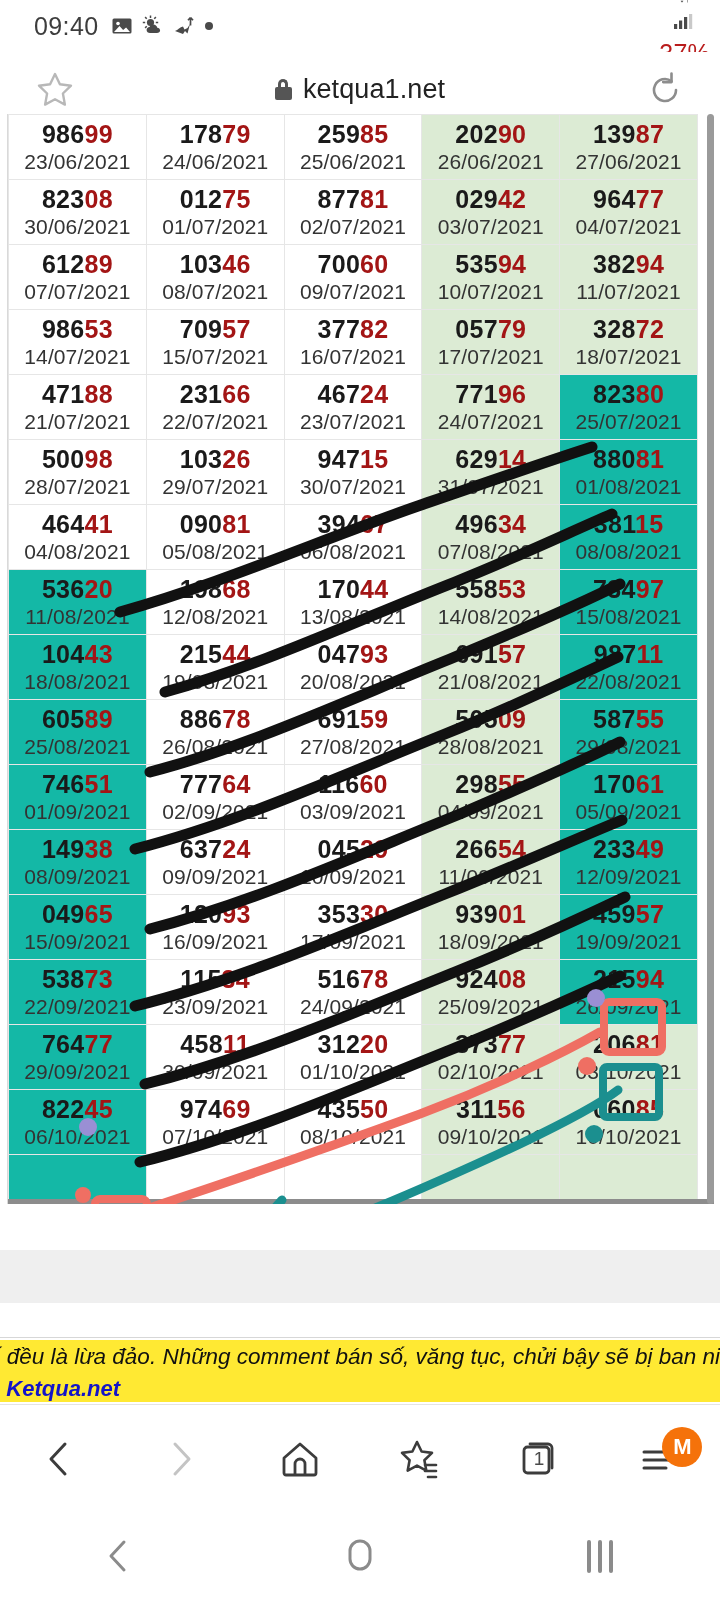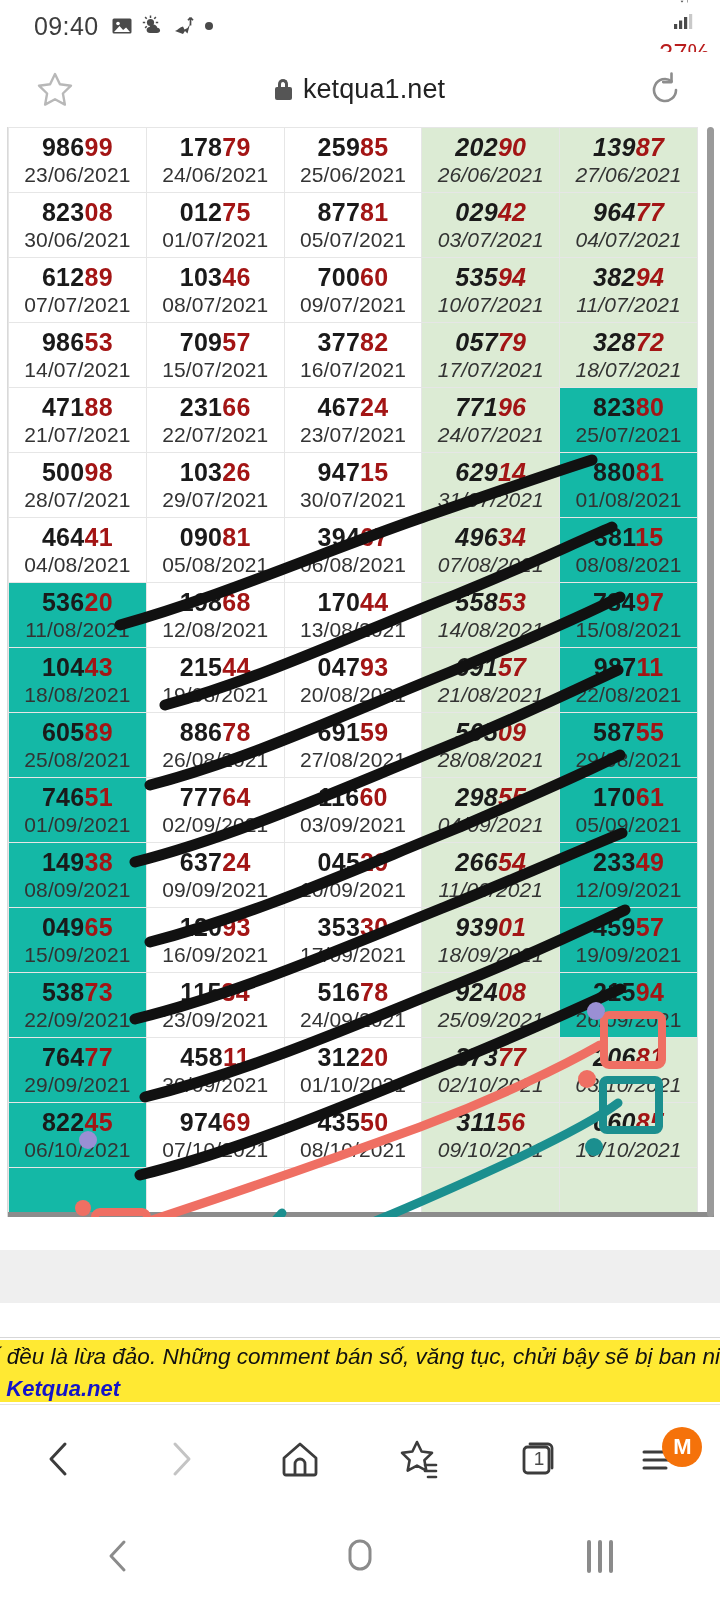--- a/index.html
+++ b/index.html
@@ -38,34 +38,34 @@
   .url-lock .body { position:absolute; left:0; bottom:0; width:17px; height:13px;
                     background:#555; border-radius:2px; }
   .url-lock .shackle { position:absolute; left:3.5px; top:0; width:10px; height:10px;
                     border:3px solid #555; border-bottom:none;
                     border-radius:5px 5px 0 0; }
   .url-text { font-size:27px; color:#222; letter-spacing:.1px; }
   .url-reload { width:110px; display:flex; justify-content:center; align-items:center; }
 
   
   .viewport {
-    position:absolute; left:0; top:127px; width:720px; height:1090px;
+    position:absolute; left:0; top:114px; width:720px; height:1090px;
     background:#fff; overflow:hidden;
   }
 
   
   .tbl { position:absolute; left:8px; top:0px; width:690px;
          border-collapse:collapse; table-layout:fixed; background:#fff; }
   .tbl td { width:20%; height:65px; border:1px solid #e6e6e6;
             text-align:center; vertical-align:middle; padding:0; }
   .num { font-size:25px; font-weight:bold; color:#1a1a1a; line-height:30px;
          letter-spacing:.3px; }
   .num .tail { color:#a31515; }
   .dt { font-size:21px; color:#333; line-height:26px; letter-spacing:.1px; }
-  td.green { background:#dcebd4;font-style:italic; }
+  td.green { background:#dcebd4; }
   td.orange { background:#14b8a6; }
 
   
   .tbl-left-rail { position:absolute; left:0; top:0; width:8px; height:1090px; background:#fff;
                    border-right:1px solid #d9d9d9; }
   .scroll-rail { position:absolute; right:6px; top:0; width:7px; height:1090px;
                  background:#9a9a9a; border-radius:4px; }
   .tbl-bottom-rule { position:absolute; left:8px; right:6px; top:1085px; height:5px; background:#8c8c8c; }
 
   
@@ -226,21 +226,21 @@
             <td class="">
               <div class="num">823<span class="tail">08</span></div>
               <div class="dt">30/06/2021</div>
             </td>
             <td class="">
               <div class="num">012<span class="tail">75</span></div>
               <div class="dt">01/07/2021</div>
             </td>
             <td class="">
               <div class="num">877<span class="tail">81</span></div>
-              <div class="dt">05/07/2021</div>
+              <div class="dt">02/07/2021</div>
             </td>
             <td class="green">
               <div class="num">029<span class="tail">42</span></div>
               <div class="dt">03/07/2021</div>
             </td>
             <td class="green">
               <div class="num">964<span class="tail">77</span></div>
               <div class="dt">04/07/2021</div>
             </td>
           </tr>

